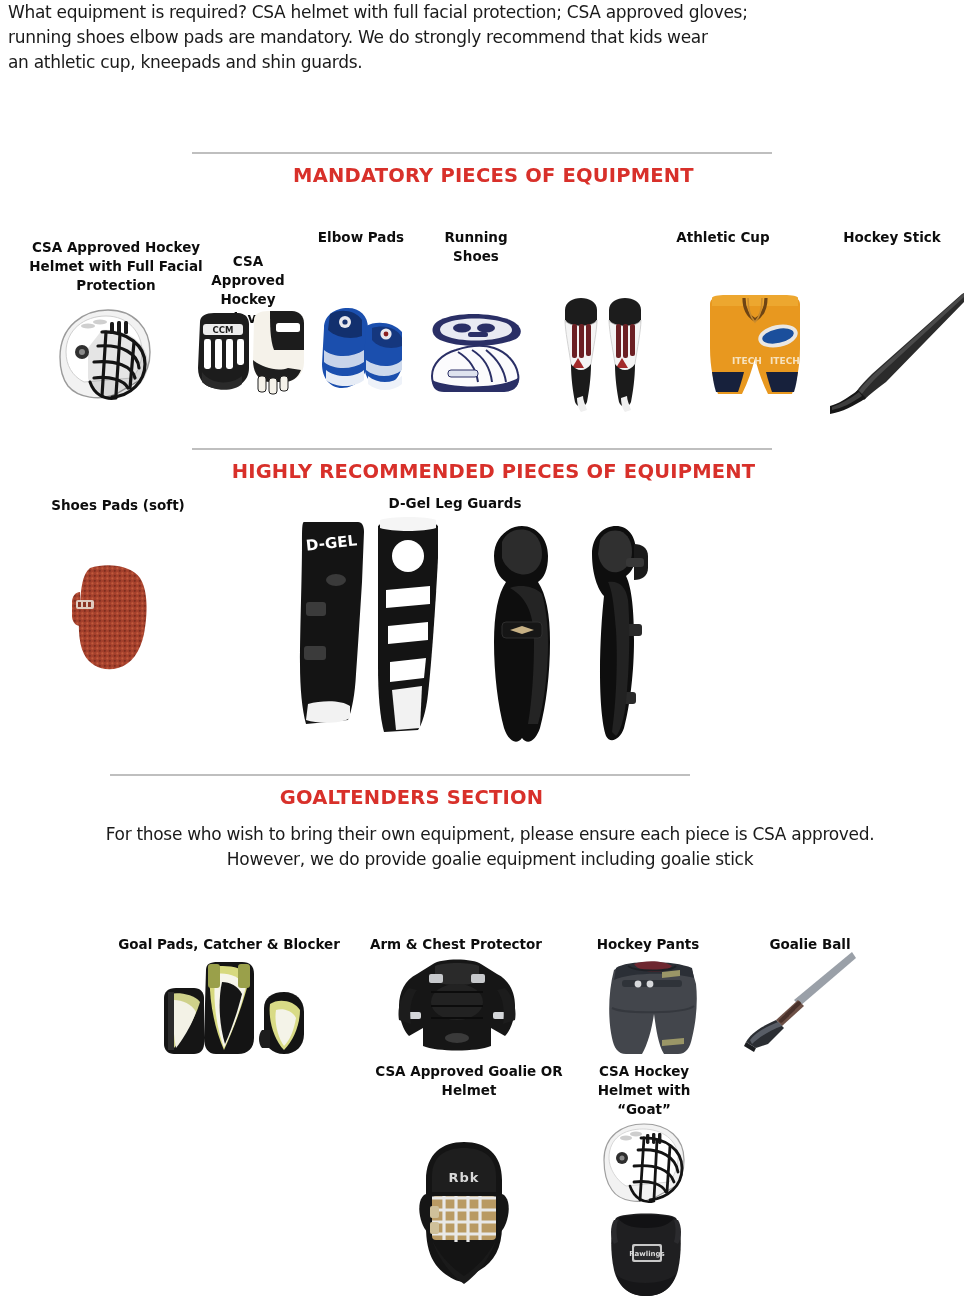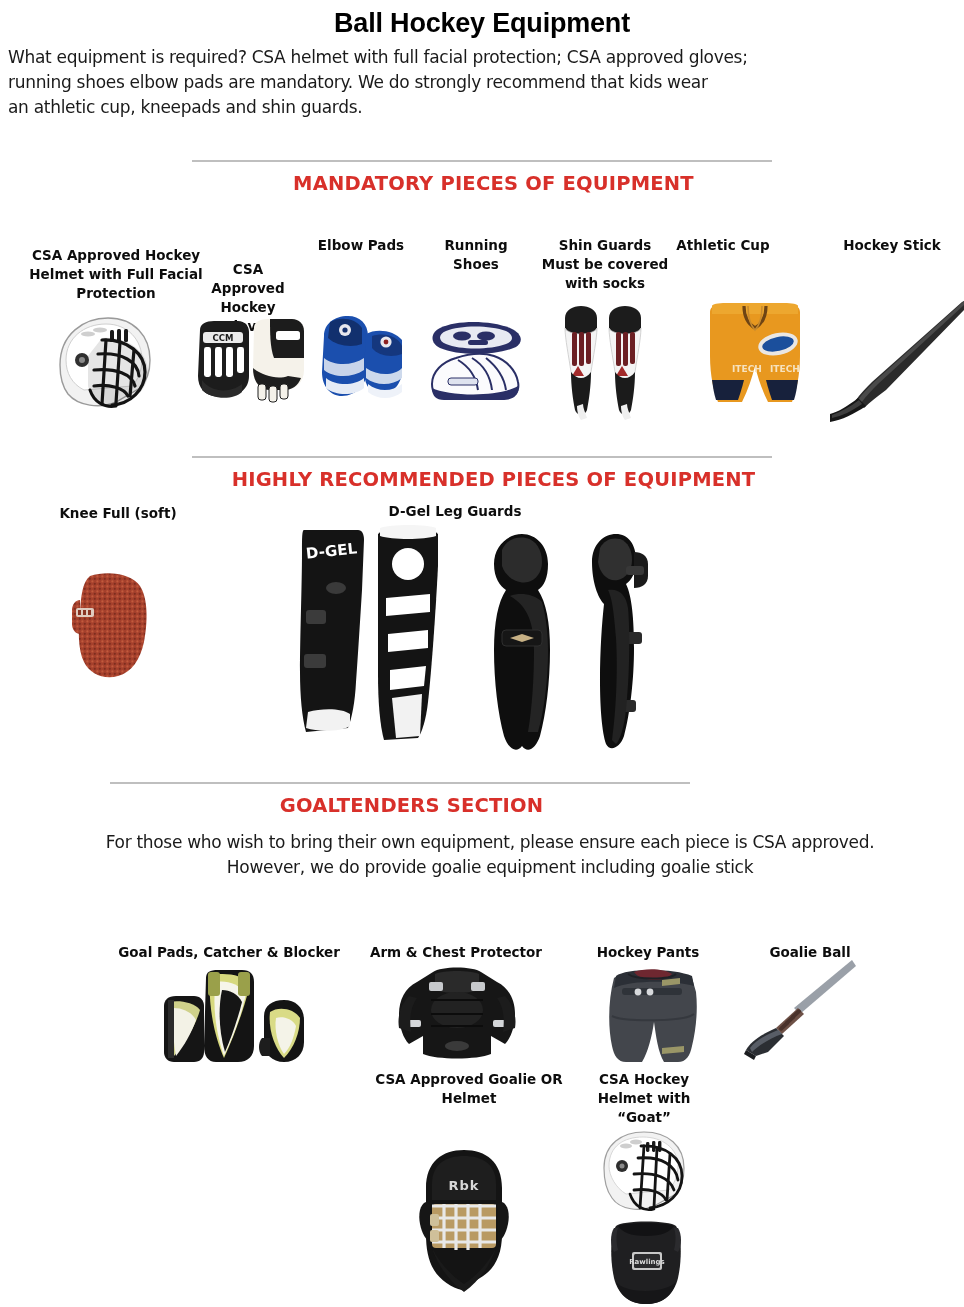--- a/index.html
+++ b/index.html
@@ -73,41 +73,36 @@
 
   .item-col { position: absolute; }
 
   svg { display: block; overflow: visible; }
 </style>
 </head>
 <body>
 
 <div class="page">
 
-  <div class="title">Ball Hockey Equipment</div>
   <div class="intro">
     <div>What equipment is required? CSA helmet with full facial protection; CSA approved gloves;</div>
     <div>running shoes elbow pads are mandatory.  We do strongly recommend that kids wear</div>
     <div>an athletic cup, kneepads and shin guards.</div>
   </div>
 
   <div class="section-wrap abs" style="left:0; top:152px; width:964px;">
     <div class="divider"></div>
     <div class="section-head">MANDATORY PIECES OF EQUIPMENT</div>
   </div>
 
   <div id="mandatory-labels">
     <div class="lbl item-col" style="left:26px; top:10px; width:180px;">CSA Approved Hockey Helmet with Full Facial Protection</div>
     <div class="lbl item-col" style="left:200px; top:0px; width:96px;margin-top:24px;">CSA Approved Hockey Gloves</div>
     <div class="lbl item-col" style="left:300px; top:0px; width:122px;">Elbow Pads</div>
     <div class="lbl item-col" style="left:428px; top:0px; width:96px;">Running Shoes</div>
-    <div class="lbl item-col" style="left:530px; top:0px; width:150px;">
-      <div>Shin Guards</div>
-      <div class="red">Must be covered with socks</div>
-    </div>
     <div class="lbl item-col" style="left:663px; top:0px; width:120px;">Athletic Cup</div>
     <div class="lbl item-col" style="left:828px; top:0px; width:128px;">Hockey Stick</div>
   </div>
 
   <div id="mandatory-images">
 
     <span class="item-col" style="left:44px; top:10px;">
       <svg width="120" height="105" viewBox="0 0 120 105">
         <path d="M16 55 C16 24 40 8 64 8 C90 8 106 26 106 50 C106 62 102 72 96 78 L72 92 C56 99 34 96 24 84 C18 76 16 66 16 55 Z" fill="#f2f2f2" stroke="#9a9a9a" stroke-width="1.4"></path>
         <path d="M22 50 C22 28 40 14 62 14 C84 14 98 30 98 50 C98 60 94 70 88 76 L40 80 C28 74 22 63 22 50 Z" fill="#ffffff" stroke="#d0d0d0" stroke-width="1"></path>
@@ -253,21 +248,21 @@
         <path d="M33 100 C24 107 14 112 6 115 L6 118 C16 116 26 111 36 104 Z" fill="#3d3d3d"></path>
       </svg>
     </span>
   </div>
 
   <div class="section-wrap abs" style="left:0; top:448px; width:964px;">
     <div class="divider"></div>
     <div class="section-head">HIGHLY RECOMMENDED PIECES OF EQUIPMENT</div>
   </div>
 
-  <div class="lbl abs" style="left:28px; top:496px; width:180px;">Knee Full (soft)</div>
+  <div class="lbl abs" style="left:28px; top:496px; width:180px;">Shoes Pads (soft)</div>
   <div class="lbl abs" style="left:350px; top:494px; width:210px;">D-Gel Leg Guards</div>
 
   <span class="abs" style="left:66px; top:562px;">
     <svg width="96" height="110" viewBox="0 0 96 110">
       <defs>
         <pattern id="kneeTex" width="5" height="5" patternUnits="userSpaceOnUse">
           <rect width="5" height="5" fill="#a5402c"></rect>
           <circle cx="1.4" cy="1.4" r="1.1" fill="#c25a3c"></circle>
           <circle cx="3.8" cy="3.8" r="1.1" fill="#7d2d1e"></circle>
         </pattern>

